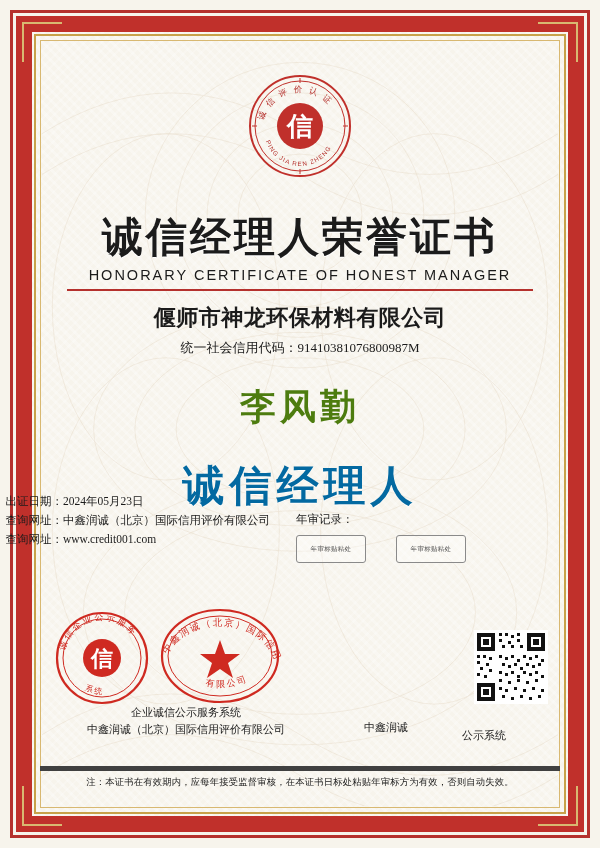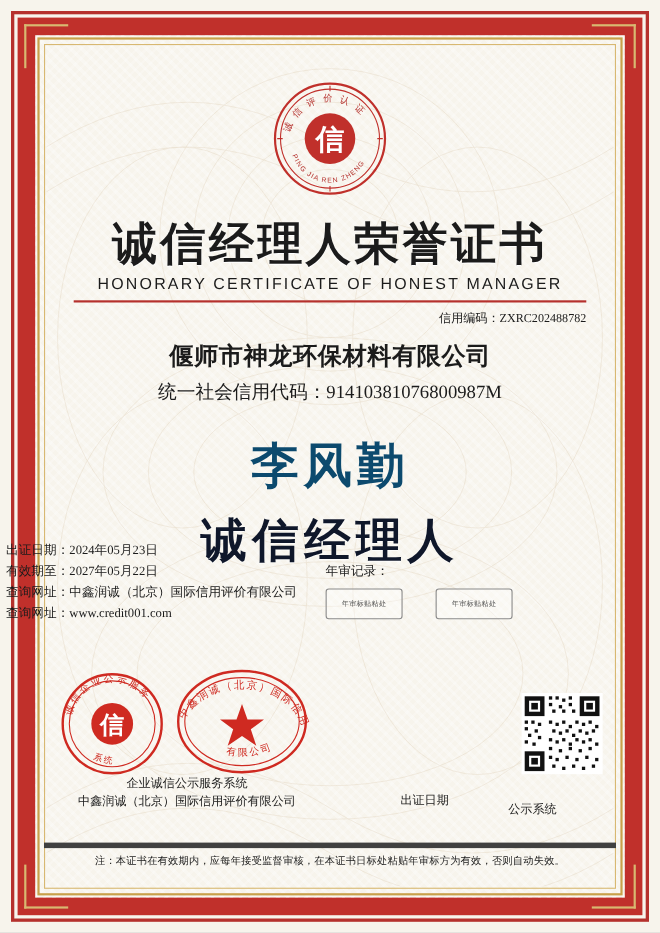--- a/index.html
+++ b/index.html
@@ -88,21 +88,21 @@
   }
   
   .emblem {
     margin-top: 28px;
     width: 104px; height: 104px;
     position: relative;
   }
   .emblem svg { display: block; }
 
   .title-cn {
-    margin-top: 16px;
+    margin-top: 32px;
     font-size: 41px;
     letter-spacing: 3px;
     font-weight: bold;
     color: #1b1b1b;
     font-family: "Liberation Serif", serif;
     text-shadow: 0 1px 0 #fff;
   }
   .title-en {
     margin-top: 2px;
     font-size: 14.5px;
@@ -130,36 +130,36 @@
 
   .company {
     margin-top: 12px;
     font-size: 22px;
     font-weight: bold;
     color: #1b1b1b;
     letter-spacing: .5px;
   }
   .usci {
     margin-top: 6px;
-    font-size: 17px;
+    font-size: 13px;
     color: #1b1b1b;
   }
   .person {
     margin-top: 26px;
-    font-size: 44px;
+    font-size: 36px;
     font-weight: bold;
     letter-spacing: 4px;
-    color: #0c4a6e;
+    color: #4d7c0f;
   }
   .honor {
-    margin-top: 10px;
+    margin-top: 26px;
     font-size: 42px;
     font-weight: bold;
     letter-spacing: 5px;
-    color: #0f172a;
+    color: #0369a1;
     text-shadow: 0 1px 0 rgba(255,255,255,.7);
   }
 
   
   .info-wrap {
     position: absolute;
     left: 36px;
     top: 492px;
     width: 430px;
     display: flex;
@@ -218,20 +218,21 @@
     width: 132px; height: 110px;
   }
   .seal-caption {
     position: absolute;
     left: 6px; top: 104px;
     width: 260px;
     text-align: center;
     font-size: 11px;
     color: #1b1b1b;
     line-height: 17px;
+    padding-left: 16px;
   }
   .mark-logo {
     position: absolute;
     left: 316px; top: 52px;
     width: 70px; height: 32px;
   }
   .mark-caption {
     position: absolute;
     left: 300px; top: 120px;
     width: 104px;
@@ -328,38 +329,32 @@
           <line x1="4" y1="52" x2="9" y2="52"></line>
           <line x1="95" y1="52" x2="100" y2="52"></line>
         </g>
       </svg>
     </div>
 
     <div class="title-cn">诚信经理人荣誉证书</div>
     <div class="title-en">HONORARY CERTIFICATE OF HONEST MANAGER</div>
     <div class="rule"></div>
 
-    <div class="credit-no">
-      <span class="label">信用编码：</span><span class="val">ZXRC202488782</span>
-    </div>
 
     <div class="company">偃师市神龙环保材料有限公司</div>
     <div class="usci">统一社会信用代码：91410381076800987M</div>
 
     <div class="person">李风勤</div>
     <div class="honor">诚信经理人</div>
   </div>
 
   <div class="info-wrap">
     <div class="info-left">
       <span class="row">
         <span>出证日期：</span><span>2024年05月23日</span>
-      </span>
-      <span class="row">
-        <span>有效期至：</span><span>2027年05月22日</span>
       </span>
       <span class="row">
         <span>查询网址：</span><span>中鑫润诚（北京）国际信用评价有限公司</span>
       </span>
       <span class="row">
         <span>查询网址：</span><span>www.credit001.com</span>
       </span>
     </div>
     <div class="info-right">
       <div class="annual-label">年审记录：</div>
@@ -407,21 +402,21 @@
           <textPath href="#ovArcB" startOffset="38%">有限公司</textPath>
         </text>
       </svg>
     </div>
 
     <div class="seal-caption">
       <div>企业诚信公示服务系统</div>
       <div>中鑫润诚（北京）国际信用评价有限公司</div>
     </div>
 
-    <div class="mark-caption">出证日期</div>
+    <div class="mark-caption">中鑫润诚</div>
 
     <div class="qr">
       <svg viewBox="0 0 74 74" width="74" height="74">
         <rect x="0" y="0" width="74" height="74" fill="#fff"></rect>
         <g fill="#111">
           <rect x="3" y="3" width="18" height="18"></rect>
             <rect x="7" y="7" width="10" height="10" fill="#fff"></rect>
             <rect x="9" y="9" width="6" height="6"></rect>
           <rect x="53" y="3" width="18" height="18"></rect>
             <rect x="57" y="7" width="10" height="10" fill="#fff"></rect>

